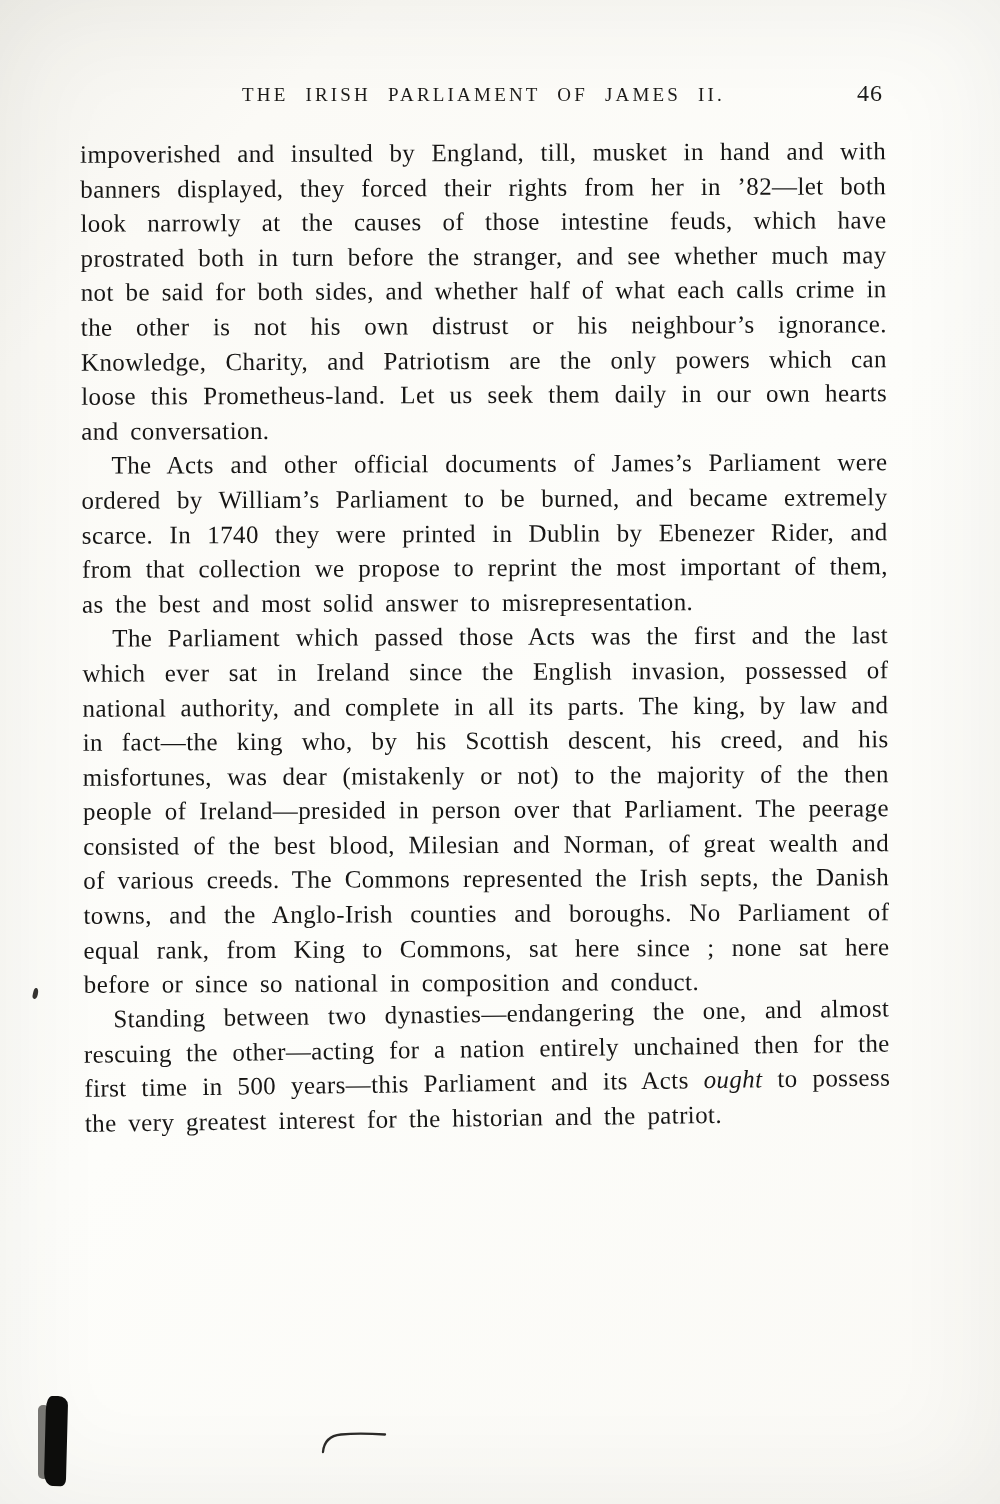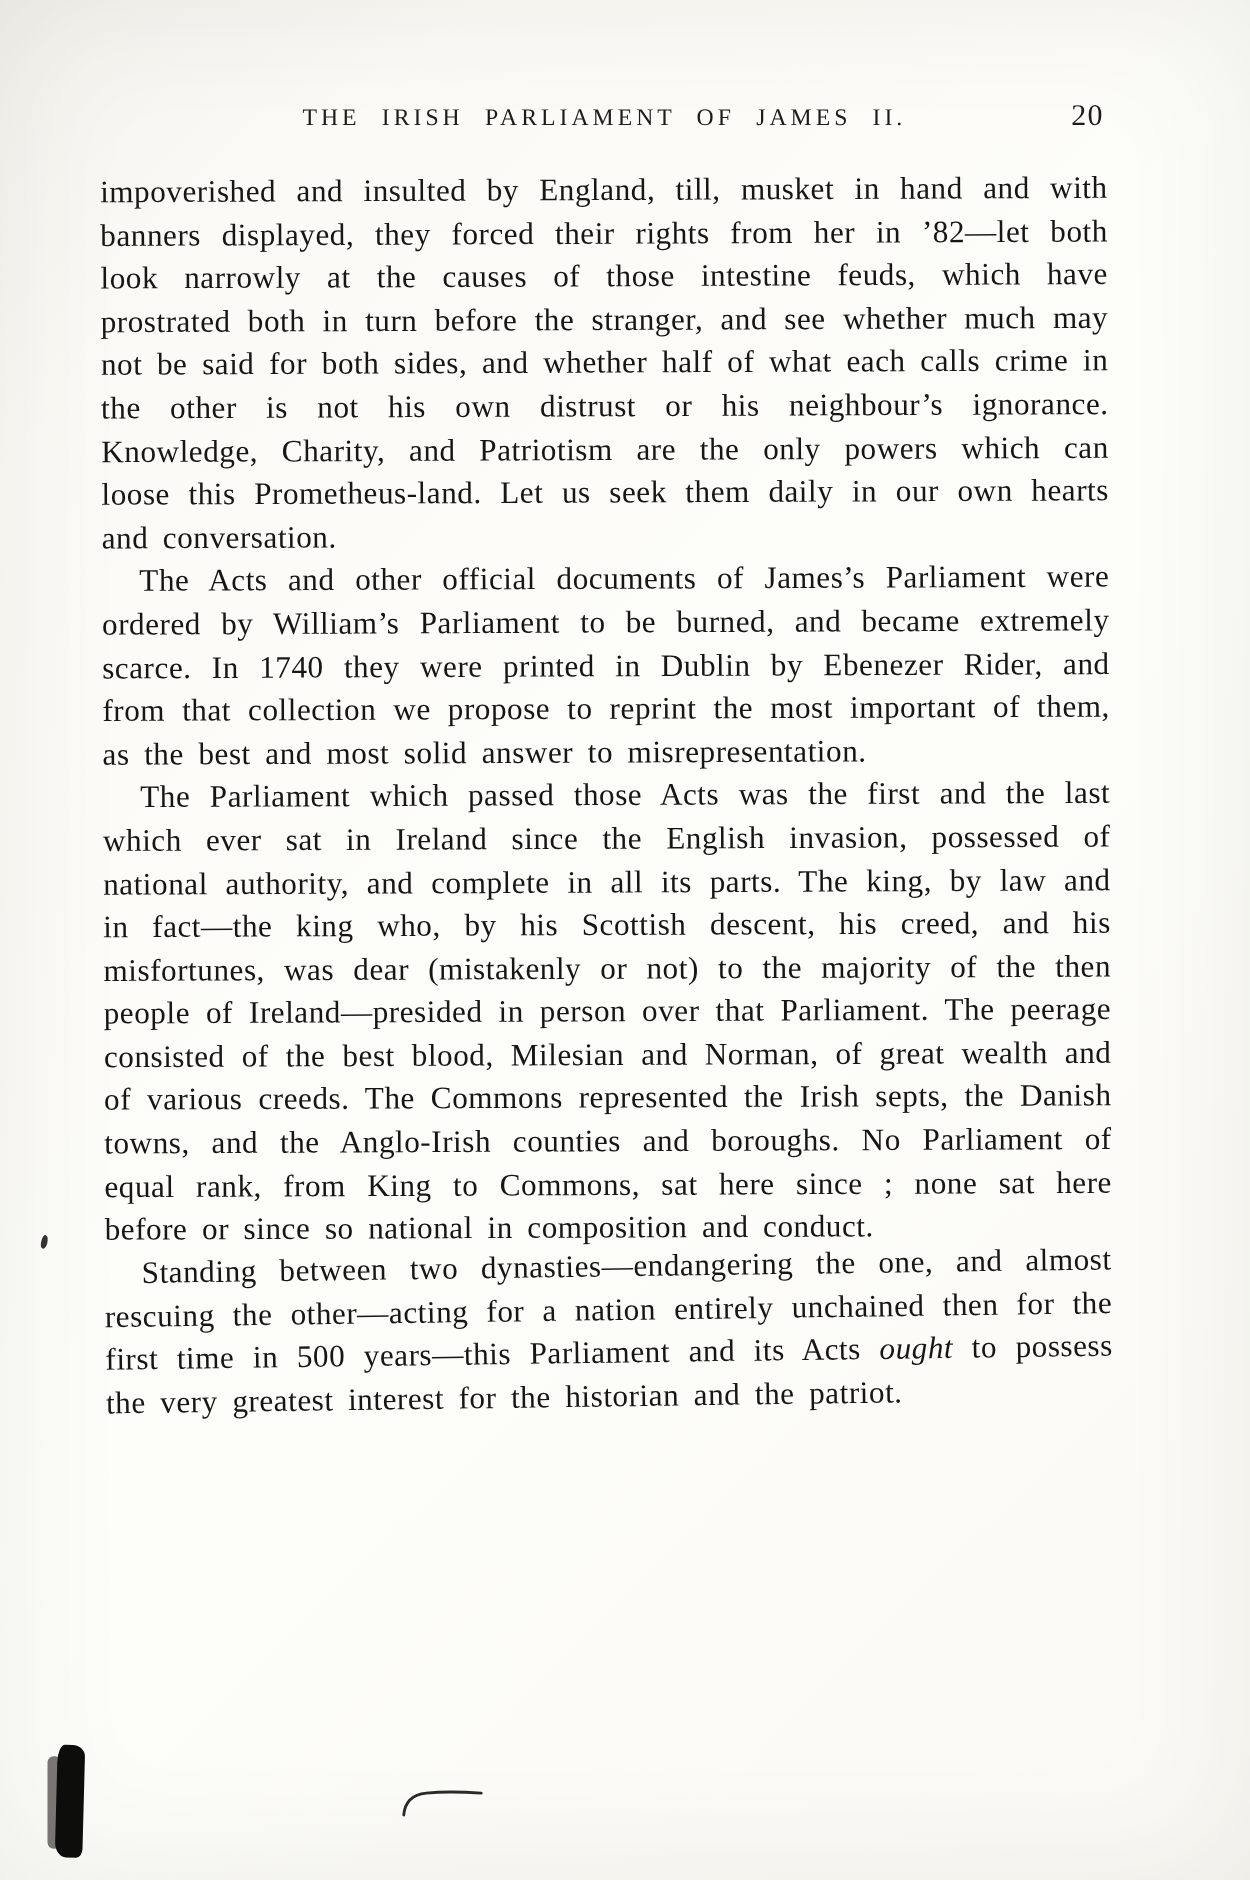--- a/index.html
+++ b/index.html
@@ -104,21 +104,21 @@
     height: 28px;
   }
 </style>
 </head>
 <body>
 
 <div class="page">
 
   <div class="page-header">
     <span class="running-title">THE IRISH PARLIAMENT OF JAMES II.</span>
-    <span class="page-number">20</span>
+    <span class="page-number">46</span>
   </div>
 
   <div class="body-text">
     <p class="para no-indent">impoverished and insulted by England, till, musket in hand and with banners displayed, they forced their rights from her in ’82—let both look narrowly at the causes of those intestine feuds, which have prostrated both in turn before the stranger, and see whether much may not be said for both sides, and whether half of what each calls crime in the other is not his own distrust or his neighbour’s ignorance. Knowledge, Charity, and Patriotism are the only powers which can loose this Prometheus-land. Let us seek them daily in our own hearts and conversation.</p>
     <p class="para">The Acts and other official documents of James’s Parliament were ordered by William’s Parliament to be burned, and became extremely scarce. In 1740 they were printed in Dublin by Ebenezer Rider, and from that collection we propose to reprint the most important of them, as the best and most solid answer to misrepresentation.</p>
     <p class="para">The Parliament which passed those Acts was the first and the last which ever sat in Ireland since the English invasion, possessed of national authority, and complete in all its parts. The king, by law and in fact—the king who, by his Scottish descent, his creed, and his misfortunes, was dear (mistakenly or not) to the majority of the then people of Ireland—presided in person over that Parliament. The peerage consisted of the best blood, Milesian and Norman, of great wealth and of various creeds. The Commons represented the Irish septs, the Danish towns, and the Anglo-Irish counties and boroughs. No Parliament of equal rank, from King to Commons, sat here since ; none sat here before or since so national in composition and conduct.</p>
     <p class="para tilted"><span>Standing between two dynasties—endangering the one, and almost rescuing the other—acting for a nation entirely unchained then for the first time in 500 years—this Parliament and its Acts </span><span class="emph">ought</span><span> to possess the very greatest interest for the historian and the patriot.</span></p>
   </div>
 
   <div class="margin-speck"></div>

